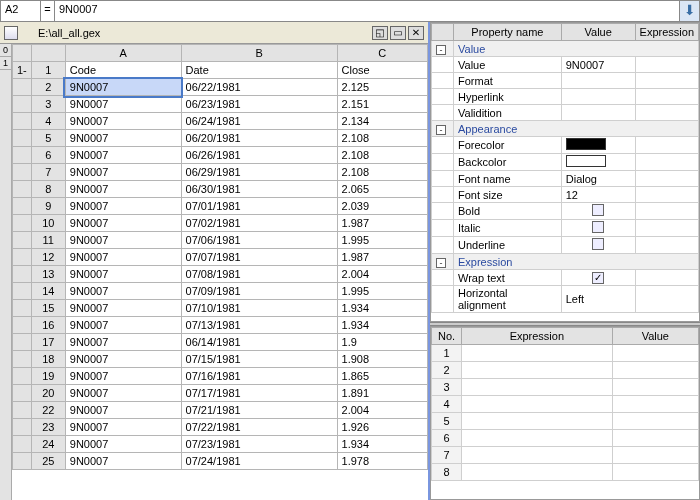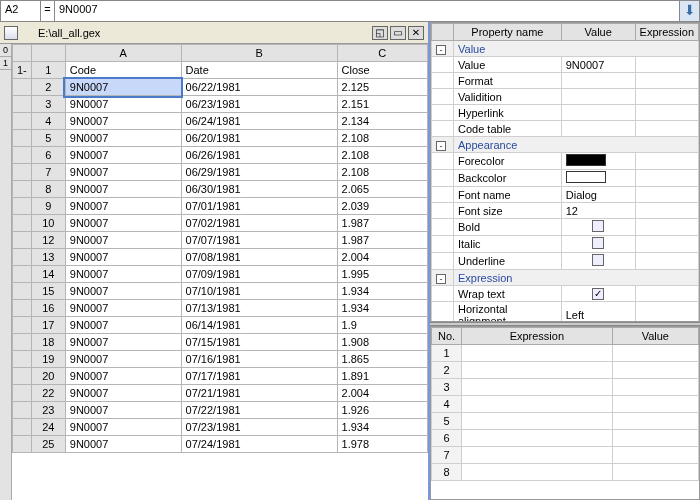--- a/index.html
+++ b/index.html
@@ -151,20 +151,27 @@
                 </tr>
                 <tr>
                   <td class="rowhead0"></td>
                   <td class="rowhead">10</td>
                   <td class="">9N0007</td>
                   <td>07/02/1981</td>
                   <td>1.987</td>
                 </tr>
                 <tr>
                   <td class="rowhead0"></td>
+                  <td class="rowhead">11</td>
+                  <td class="">9N0007</td>
+                  <td>07/06/1981</td>
+                  <td>1.995</td>
+                </tr>
+                <tr>
+                  <td class="rowhead0"></td>
                   <td class="rowhead">12</td>
                   <td class="">9N0007</td>
                   <td>07/07/1981</td>
                   <td>1.987</td>
                 </tr>
                 <tr>
                   <td class="rowhead0"></td>
                   <td class="rowhead">13</td>
                   <td class="">9N0007</td>
                   <td>07/08/1981</td>
@@ -275,33 +282,27 @@
               <td></td>
             </tr>
         <tr>
               <td></td>
               <td class="name">Format</td>
               <td class="val"></td>
               <td></td>
             </tr>
         <tr>
               <td></td>
-              <td class="name">Validition</td>
-              <td class="val"></td>
-              <td></td>
-            </tr>
-        <tr>
-              <td></td>
               <td class="name">Hyperlink</td>
               <td class="val"></td>
               <td></td>
             </tr>
         <tr>
               <td></td>
-              <td class="name">Code table</td>
+              <td class="name">Validition</td>
               <td class="val"></td>
               <td></td>
             </tr>
         <tr class="group">
               <td><span class="toggle">-</span></td>
               <td colspan="3">Appearance</td>
             </tr>
         <tr>
               <td></td>
               <td class="name">Forecolor</td>

